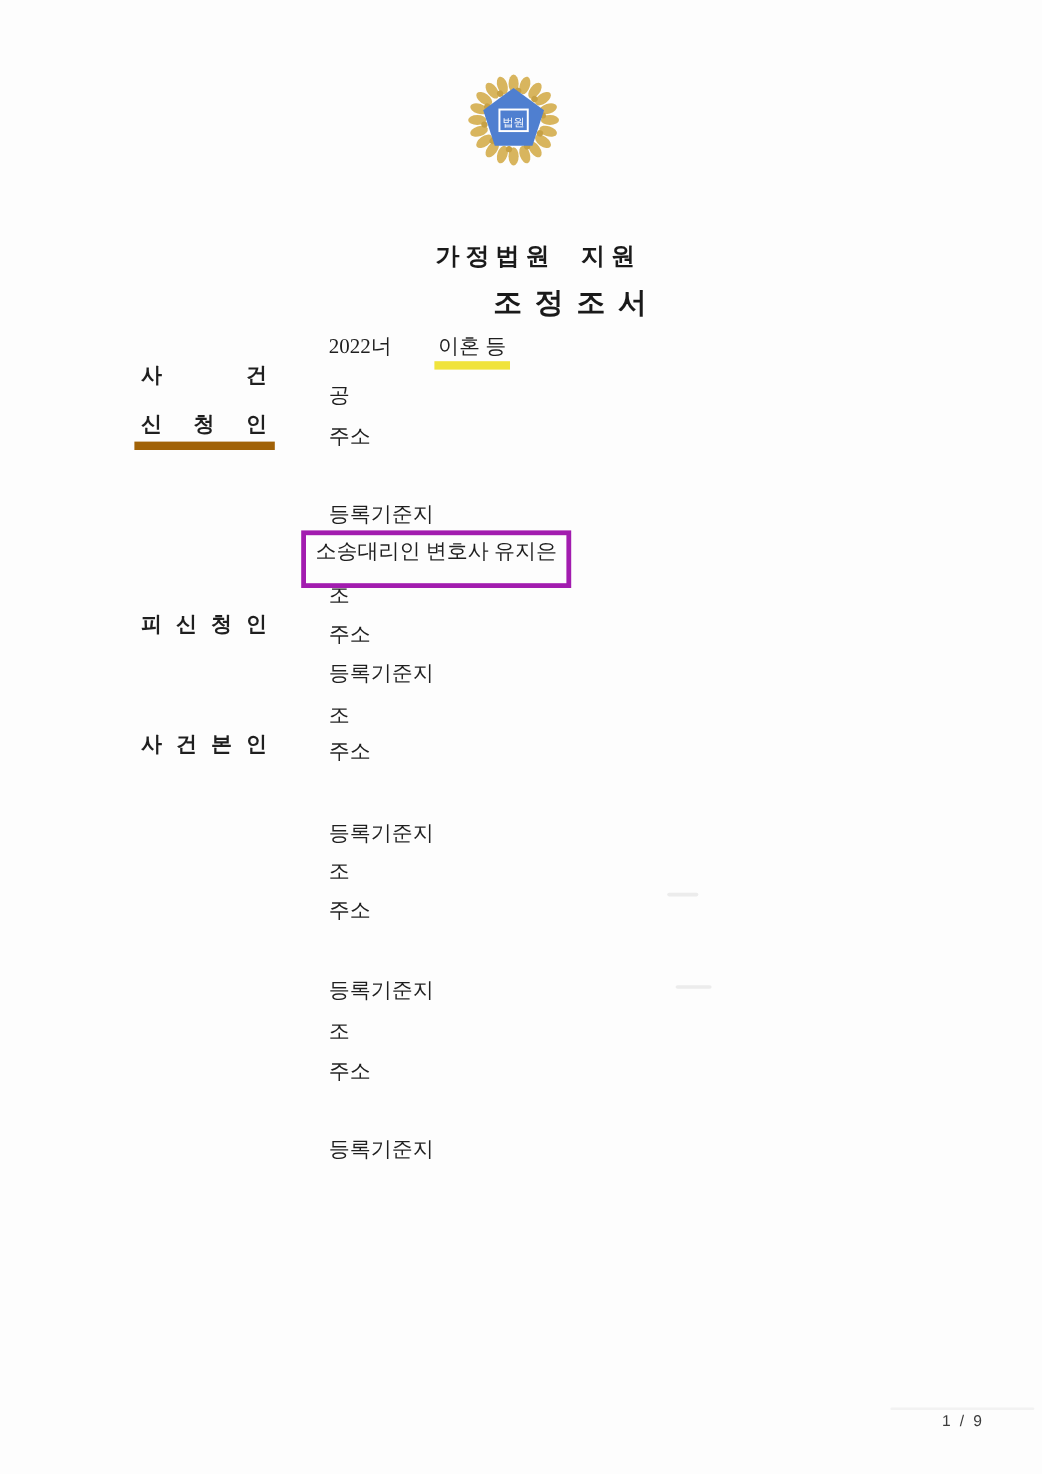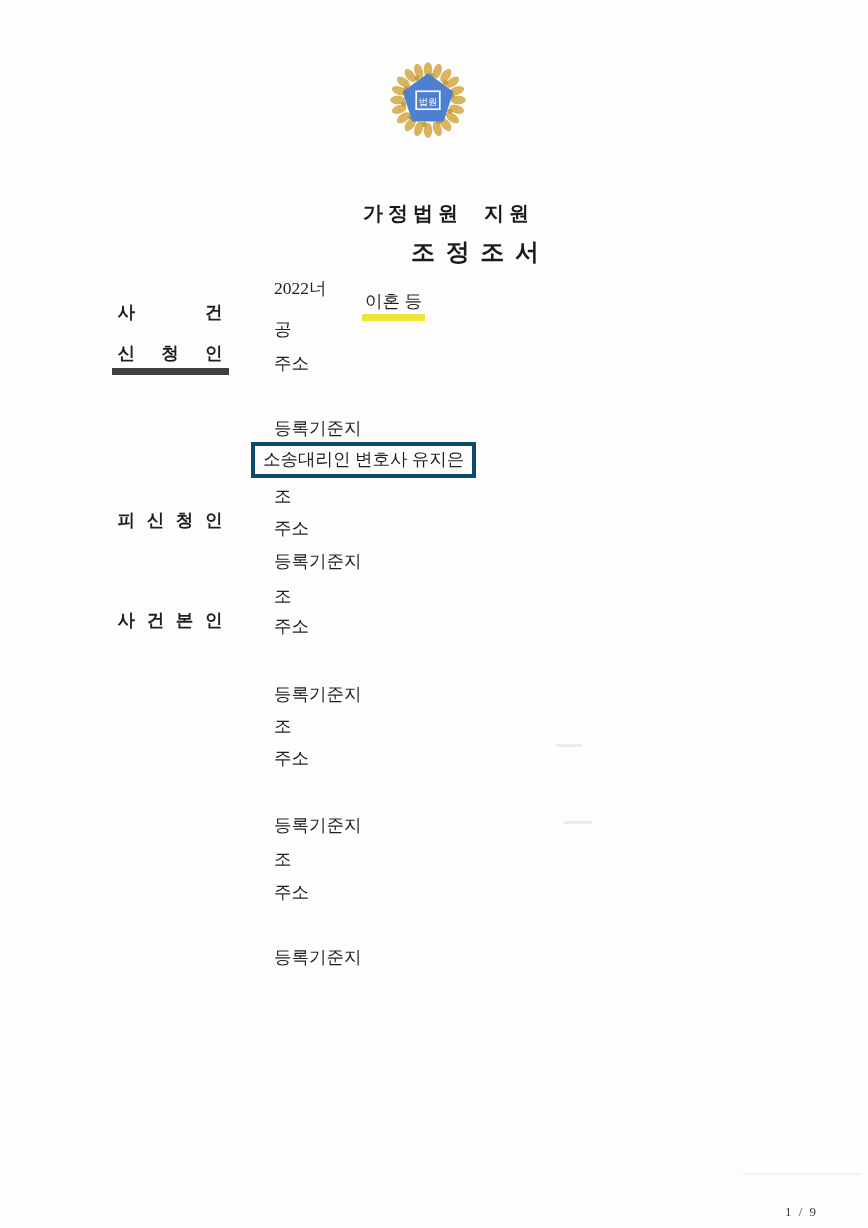--- a/index.html
+++ b/index.html
@@ -32,43 +32,43 @@
 
   
   .row { position:absolute; left:100px; height:24px; line-height:24px; font-size:17.5px; white-space:pre; }
   .label {
     display:inline-block; width:105px;
     text-align:justify; text-align-last:justify;
     vertical-align:top;
     font-weight:bold;
   }
   .value  { position:absolute; left:174px; top:0; white-space:pre; }
-  .value2 { position:absolute; left:265px; top:13px; white-space:pre; }
+  .value2 { position:absolute; left:265px; top:0; white-space:pre; }
 
   
   .hl-under-label {
-    border-bottom:7px solid #404040;
+    border-bottom:7px solid #a16207;
     padding:0 6px 3px 6px; margin-left:-6px;
   }
   .hl-under {
     border-bottom:7px solid #f0e33c;
     padding:0 3px 1px 3px; margin-left:-3px;
   }
   .hl-box {
     left:151px; top:-7px;
-    border:4px solid #0c4a6e;
-    padding:3px 8px 4px 8px;
+    border:4px solid #a21caf;
+    padding:3px 8px 16px 8px;
     line-height:21px;
     background:transparent;
   }
 
   
   .page-number {
-    position:absolute; left:785px; top:1204px;
-    font-family:Liberation Serif, serif;
+    position:absolute; left:785px; top:1176px;
+    font-family:Liberation Sans, sans-serif;
     font-size:13px; letter-spacing:2px; color:#3c3c3c;
   }
 
   
   .artifact { position:absolute; background:#ececec; border-radius:2px; }
   .artifact.a1 { left:563px; top:821px; width:30px; height:3px; }
   .artifact.a2 { left:556px; top:744px; width:26px; height:3px; }
   .artifact.a3 { left:742px; top:1173px; width:120px; height:2px; background:#f2f2f2; }
 </style>
 </head>

